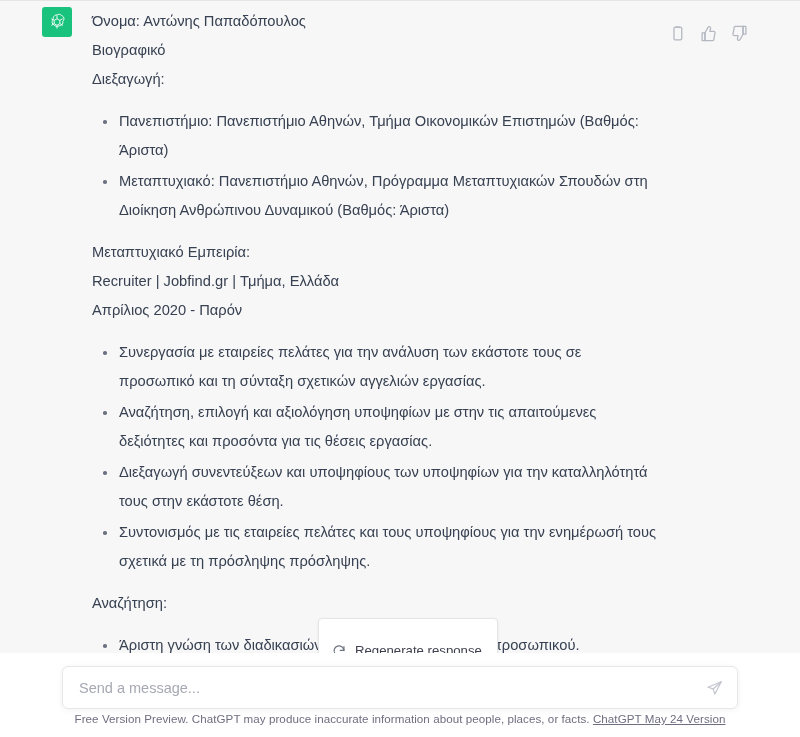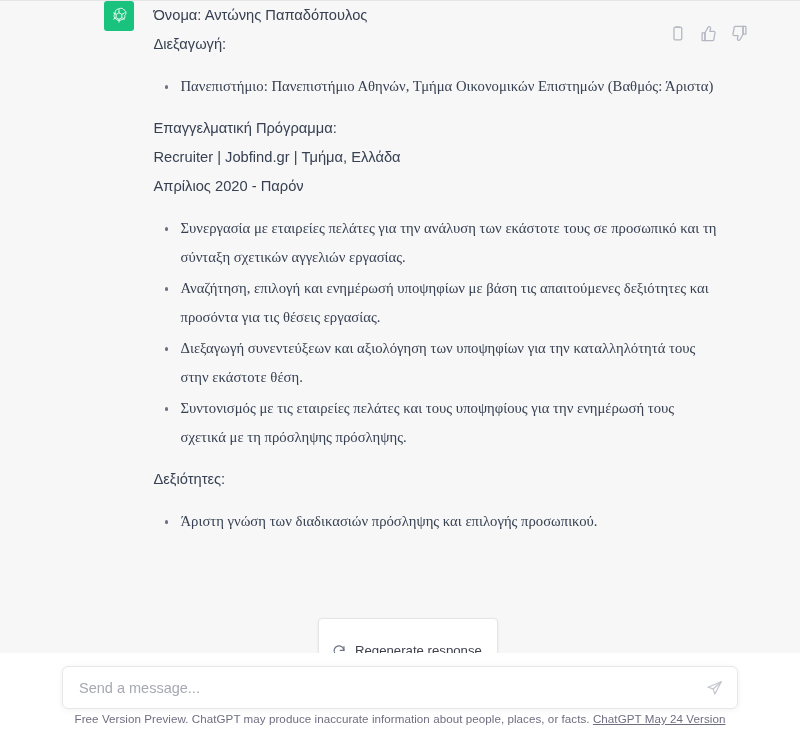--- a/index.html
+++ b/index.html
@@ -28,23 +28,22 @@
   .conversation {
     position: absolute;
     top: 1px; left: 0; right: 0;
     height: 652px;
     overflow: hidden;
     background: #f7f7f8;
   }
 
   .message-row {
     display: flex;
-    padding: 0 0 0 0;
+    padding: 6px 0 0 0;
     position: relative;
-    justify-content: center;
   }
 
   .avatar-col {
     width: 92px;
     display: flex;
     justify-content: flex-end;
     padding-right: 20px;
     flex: none;
   }
 
@@ -66,21 +65,20 @@
     line-height: 29px;
     color: #374151;
   }
 
   .msg-body p { margin: 0; }
 
   .msg-body ul {
     margin: 13px 16px 13px 0;
     padding-left: 27px;
     list-style: none;
-    font-family: Liberation Serif, serif;
   }
 
   .msg-body li {
     position: relative;
     margin: 0 0 2px 0;
     padding-left: 0;
   }
 
   .msg-body li::before {
     content: "";
@@ -210,38 +208,40 @@
             <path d="M12 8.1l3.4 2v3.9L12 16l-3.4-2v-3.9z"></path>
             <path d="M12 8.1V4.2M15.4 10.1l3.4-2M15.4 14l3.4 2M12 16v3.9M8.6 14l-3.4 2M8.6 10.1l-3.4-2"></path>
           </svg>
         </span>
       </div>
     </div>
 
     <div class="msg-body">
 
       <p>Όνομα: Αντώνης Παπαδόπουλος</p>
+      <p>Βιογραφικό</p>
       <p>Διεξαγωγή:</p>
 
       <ul>
         <li>Πανεπιστήμιο: Πανεπιστήμιο Αθηνών, Τμήμα Οικονομικών Επιστημών (Βαθμός: Άριστα)</li>
+        <li>Μεταπτυχιακό: Πανεπιστήμιο Αθηνών, Πρόγραμμα Μεταπτυχιακών Σπουδών στη Διοίκηση Ανθρώπινου Δυναμικού (Βαθμός: Άριστα)</li>
       </ul>
 
-      <p>Επαγγελματική Πρόγραμμα:</p>
+      <p>Μεταπτυχιακό Εμπειρία:</p>
       <p>Recruiter | Jobfind.gr | Τμήμα, Ελλάδα</p>
       <p>Απρίλιος 2020 - Παρόν</p>
 
       <ul>
         <li>Συνεργασία με εταιρείες πελάτες για την ανάλυση των εκάστοτε τους σε προσωπικό και τη σύνταξη σχετικών αγγελιών εργασίας.</li>
-        <li>Αναζήτηση, επιλογή και ενημέρωσή υποψηφίων με βάση τις απαιτούμενες δεξιότητες και προσόντα για τις θέσεις εργασίας.</li>
-        <li>Διεξαγωγή συνεντεύξεων και αξιολόγηση των υποψηφίων για την καταλληλότητά τους στην εκάστοτε θέση.</li>
+        <li>Αναζήτηση, επιλογή και αξιολόγηση υποψηφίων με στην τις απαιτούμενες δεξιότητες και προσόντα για τις θέσεις εργασίας.</li>
+        <li>Διεξαγωγή συνεντεύξεων και υποψηφίους των υποψηφίων για την καταλληλότητά τους στην εκάστοτε θέση.</li>
         <li>Συντονισμός με τις εταιρείες πελάτες και τους υποψηφίους για την ενημέρωσή τους σχετικά με τη πρόσληψης πρόσληψης.</li>
       </ul>
 
-      <p>Δεξιότητες:</p>
+      <p>Αναζήτηση:</p>
 
       <ul>
         <li>Άριστη γνώση των διαδικασιών πρόσληψης και επιλογής προσωπικού.</li>
 
       </ul>
 
     </div>
 
     <div class="actions">
 

